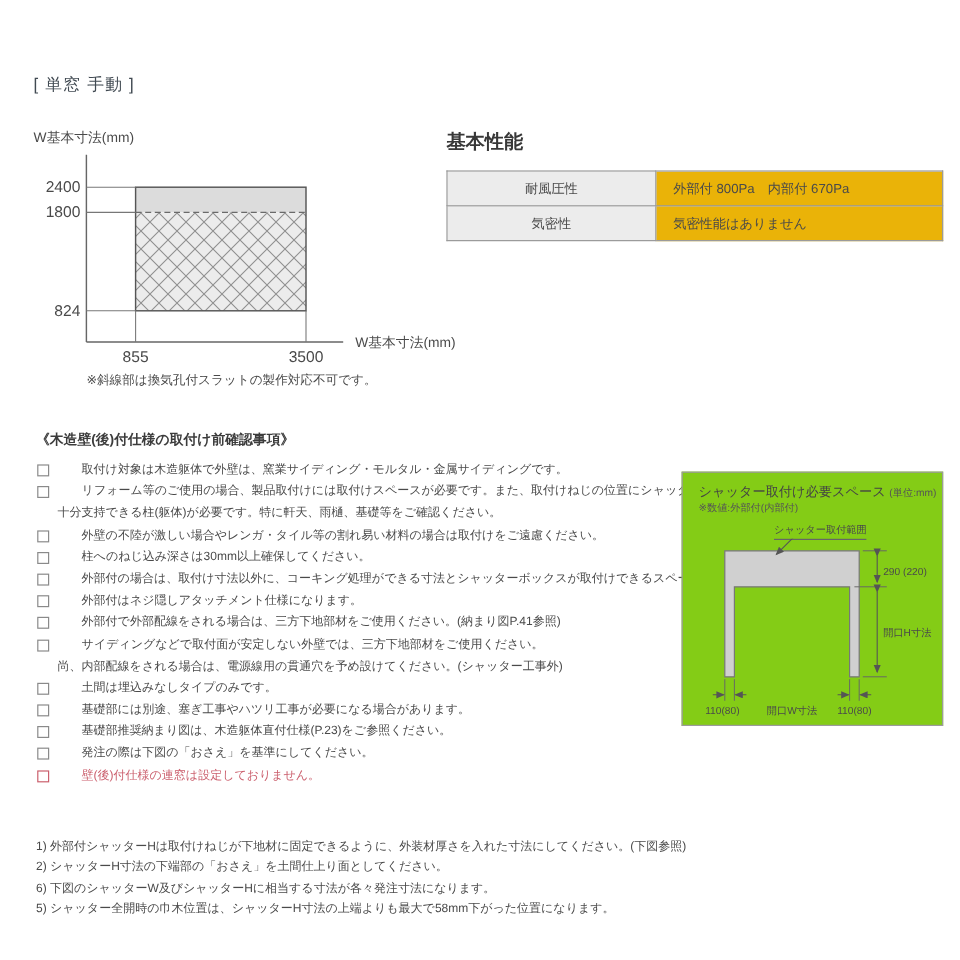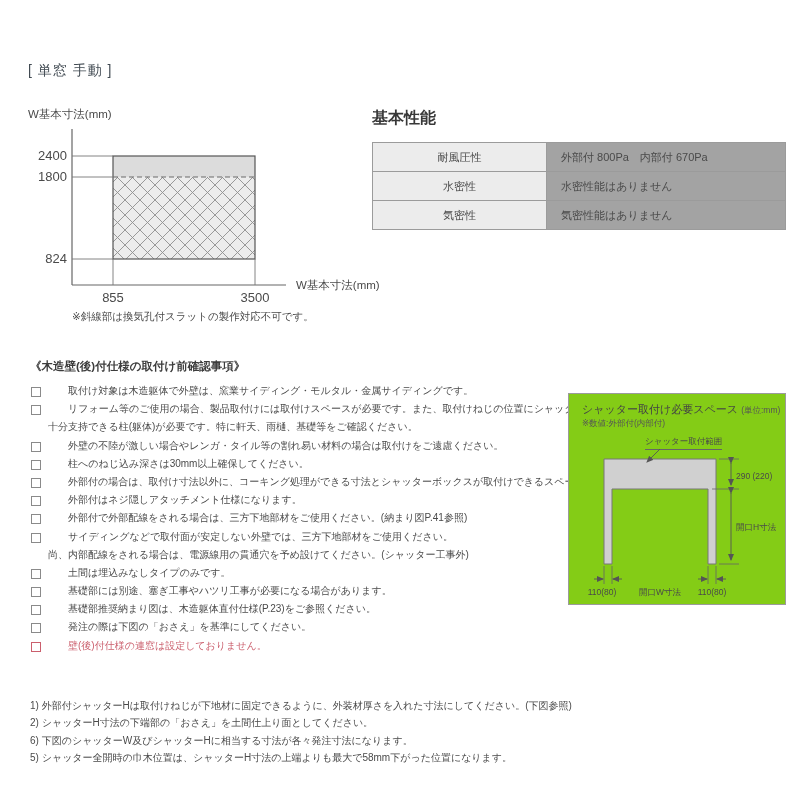--- a/index.html
+++ b/index.html
@@ -10,21 +10,21 @@
   .abs{position:absolute;}
   .page-title{left:42px;top:16px;font-size:15px;font-weight:bold;color:#3a3a3a;letter-spacing:.5px;}
   .subtitle{left:28px;top:62px;font-size:14px;color:#414a52;letter-spacing:1px;}
   .axis-title-h{left:28px;top:107px;font-size:11.5px;color:#4a4a4a;}
   .chart-svg{left:20px;top:125px;}
   .chart-note{left:72px;top:310px;font-size:10.5px;color:#4a4a4a;}
   .perf-heading{left:372px;top:108px;font-size:16px;font-weight:bold;color:#383838;text-align:center;}
   .perf-table{left:372px;top:142px;border-collapse:collapse;table-layout:fixed;width:414px;}
   .perf-table td{border:1px solid #9b9b9b;height:28px;font-size:11px;color:#4a4a4a;padding:0;}
   .perf-table td.hd{background:#ececec;width:173px;text-align:center;}
-  .perf-table td.val{padding-left:14px;background:#a3a3a3;}
+  .perf-table td.val{padding-left:14px;background:#eab308;}
   .check-heading{left:30px;top:359px;font-size:11.5px;font-weight:bold;color:#3c3c3c;}
   .checklist{left:30px;top:384px;width:540px;}
   .check-line{display:flex;align-items:flex-start;height:18.2px;font-size:10px;color:#4a4a4a;white-space:nowrap;gap:20px;}
   .check-line .cbx{flex:0 0 auto;width:8px;height:8px;border:1px solid #8a8a8a;margin:3px 7px 0 1px;background:#fff;}
   .check-line.cont{padding-left:18px;}
   .check-line.red{color:#cb5f6d;}
   .check-line.red .cbx{border-color:#cb5f6d;}
   .notes{left:30px;top:697px;width:545px;}
   .note-line{font-size:10px;line-height:17.3px;color:#4a4a4a;white-space:nowrap;}
   .diagram{left:568px;top:393px;width:216px;height:210px;border:1px solid #9b9b9b;background:#84cc16;}
@@ -77,24 +77,20 @@
   <div class="abs chart-note">※斜線部は換気孔付スラットの製作対応不可です。</div>
 
   <div class="abs perf-heading">基本性能</div>
   <table class="abs perf-table">
     <tbody>
         <tr>
       <td class="hd">耐風圧性</td>
       <td class="val">外部付 800Pa　内部付 670Pa</td>
     </tr>
     <tr>
-      <td class="hd">水密性</td>
-      <td class="val">水密性能はありません</td>
-    </tr>
-    <tr>
       <td class="hd">気密性</td>
       <td class="val">気密性能はありません</td>
     </tr>
   </tbody>
     </table>
 
   <div class="abs check-heading">《木造壁(後)付仕様の取付け前確認事項》</div>
   <div class="abs checklist" id="checklist">
       <div class="check-line">
         <span class="cbx"></span>

